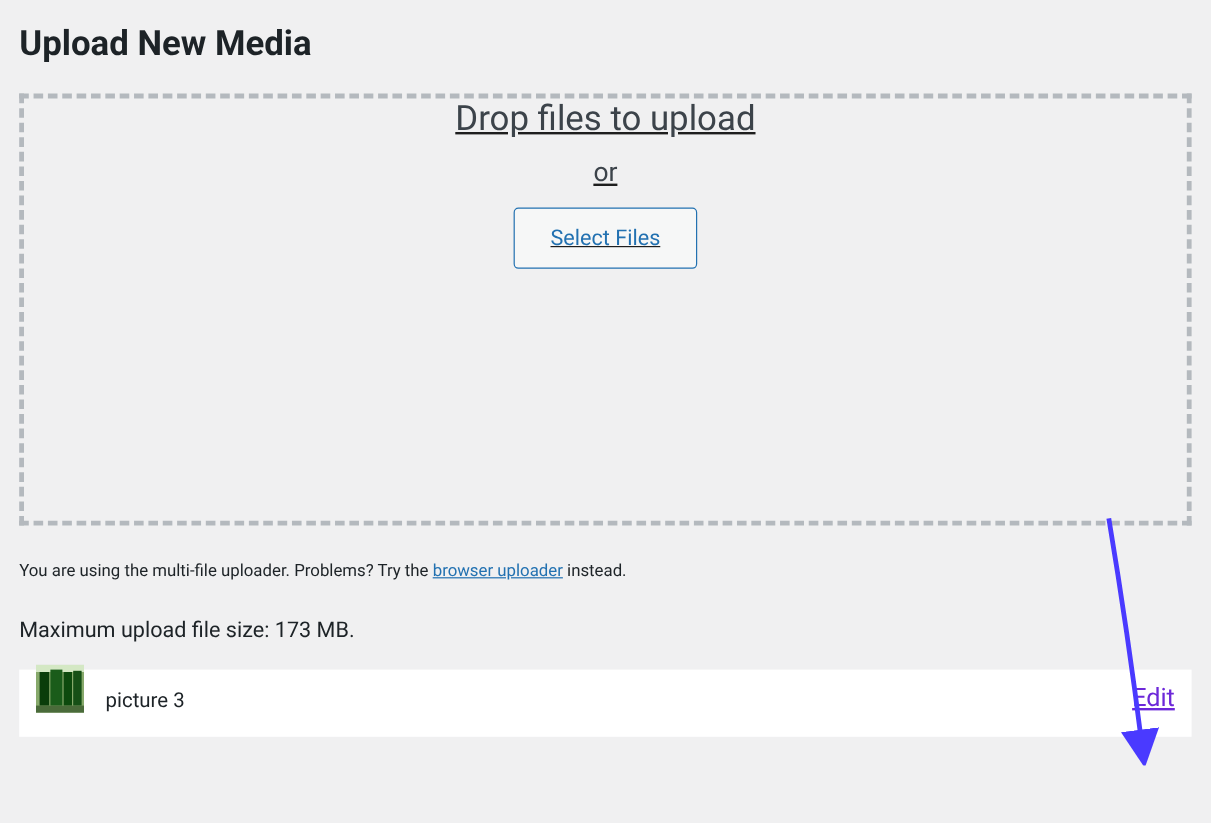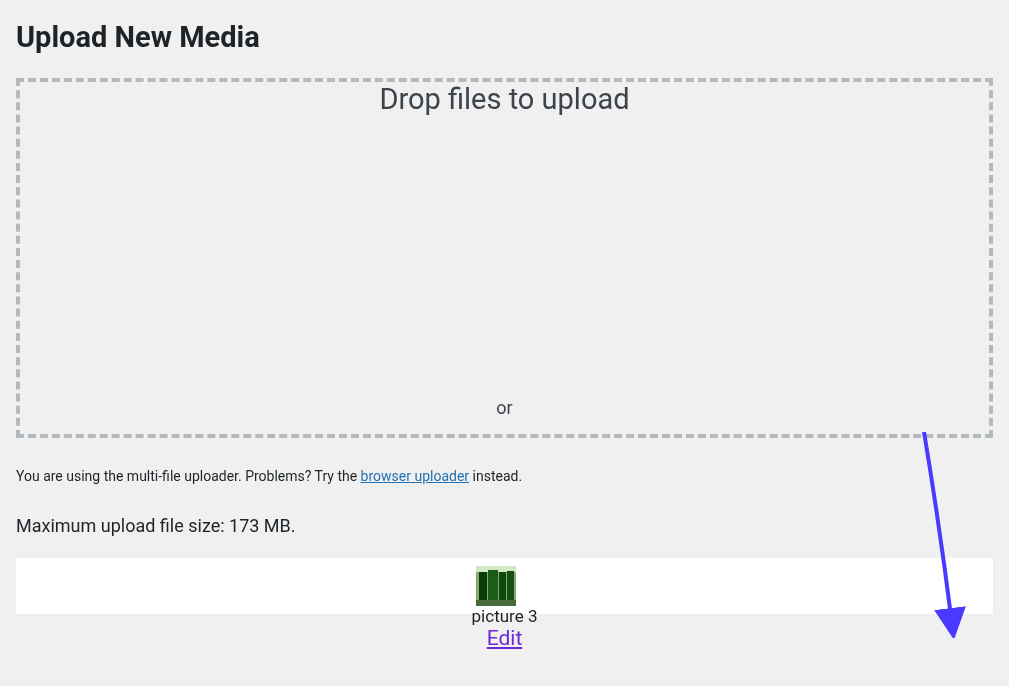--- a/index.html
+++ b/index.html
@@ -23,31 +23,32 @@
       margin-bottom: 24px;
       margin-top: 4px;
     }
     .drop-zone {
       border: 4px dashed #b4b9be;
       background: #f0f0f1;
       height: 360px;
       display: flex;
       flex-direction: column;
       align-items: center;
-      justify-content: space-between;
+      justify-content: flex-start;
       margin-bottom: 28px;
+      text-decoration: underline;
     }
     .drop-title {
       font-size: 29px;
       font-weight: 400;
       color: #3c434a;
       margin-bottom: 16px;
     }
     .drop-or {
-      font-size: 18px;
+      font-size: 22px;
       color: #3c434a;
       margin-bottom: 16px;
     }
     .select-files-button {
       border: 1.5px solid #2271b1;
       background: #f6f7f7;
       color: #2271b1;
       font-size: 18px;
       padding: 14px 30px;
       border-radius: 4px;
@@ -66,24 +67,23 @@
       cursor: pointer;
     }
     .max-size {
       font-size: 18px;
       color: #1d2327;
       margin-bottom: 22px;
     }
     .upload-row {
       background: #ffffff;
       display: flex;
-      align-items: center;
-      padding: 8px 14px;
+      align-items: flex-end;
+      padding: 20px 14px;
       height: 56px;
-      flex-direction: column;
     }
     .thumbnail {
       width: 40px;
       height: 40px;
       margin-right: 18px;
       flex-shrink: 0;
     }
     .thumbnail svg {
       display: block;
     }
@@ -104,20 +104,21 @@
     }
   </style>
 </head>
 <body>
 
 <h1 class="page-title">Upload New Media</h1>
 
 <div class="drop-zone">
   <div class="drop-title">Drop files to upload</div>
   <div class="drop-or">or</div>
+  <button class="select-files-button">Select Files</button>
 </div>
 
 <p class="info-text">
   <span>You are using the multi-file uploader. Problems? Try the </span><a class="link">browser uploader</a><span> instead.</span>
 </p>
 
 <p class="max-size">Maximum upload file size: 173 MB.</p>
 
 <div class="upload-row">
   <div class="thumbnail">

